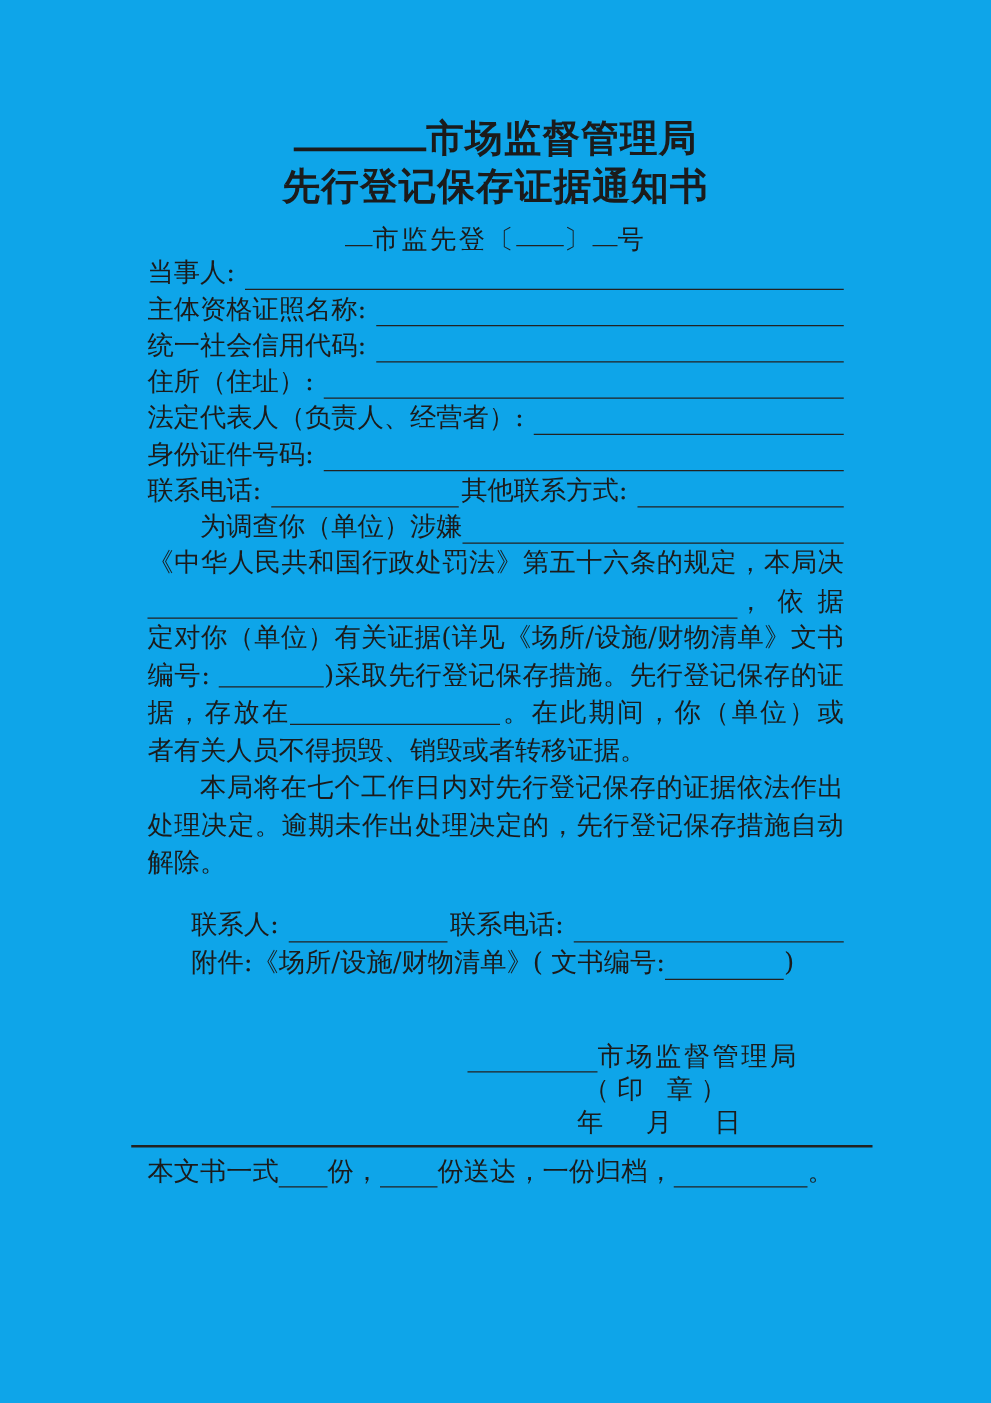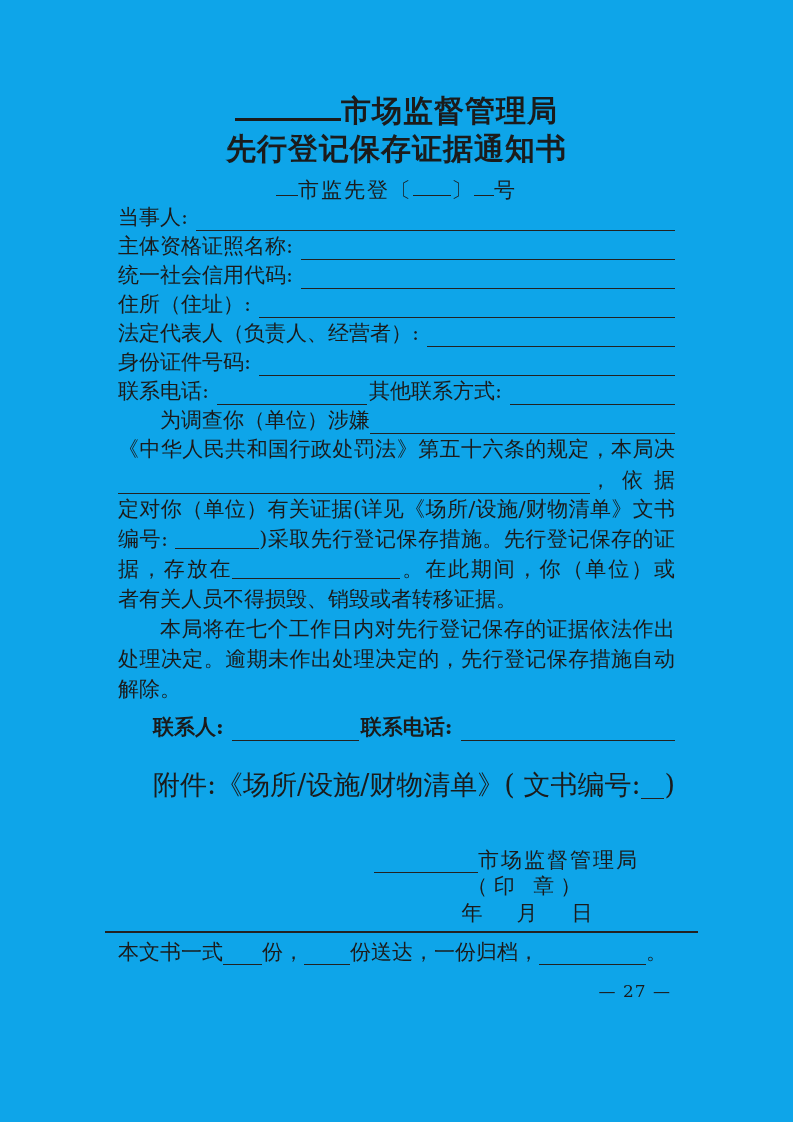--- a/index.html
+++ b/index.html
@@ -28,26 +28,26 @@
   .frow .lbl2{white-space:nowrap;padding-left:2px;padding-right:8px;line-height:27px;}
   .frow .blank{align-self:stretch;}
   .ind42{padding-left:42px;}
   .ind35{padding-left:35px;}
   
   .pline{font-size:21px;line-height:30px;height:30px;}
   .just{text-align:justify;text-align-last:justify;text-justify:inter-character;}
   .flexline{display:flex;align-items:flex-end;}
   .tail{letter-spacing:11px;margin-right:-11px;white-space:nowrap;line-height:27px;}
   
-  .contact{margin-top:4px;font-weight:bold;}
+  .contact{margin-top:16px;}
   .crow{display:flex;align-items:flex-end;height:33px;font-size:21px;}
   .crow .lbl{white-space:nowrap;padding-right:8px;line-height:29px;}
   .crow .blank{align-self:stretch;}
   
-  .attach{margin-top:28px;display:flex;align-items:flex-end;height:30px;font-size:27px;}
+  .attach{display:flex;align-items:flex-end;height:30px;font-size:21px;}
   .attach .lbl{white-space:nowrap;line-height:28px;}
   .attach .blank{width:95px;align-self:stretch;}
   
   .sig{width:306px;margin:47px -5px 0 auto;font-size:21px;}
   .sig-row1{display:flex;align-items:flex-end;height:27px;}
   .sig-row1 .blank{width:104px;align-self:stretch;}
   .sig-row1 .lbl{white-space:nowrap;letter-spacing:2px;line-height:25px;}
   .sig-row2{height:27px;line-height:27px;text-align:center;letter-spacing:6px;}
   .sig-row3{height:27px;line-height:27px;display:flex;justify-content:center;gap:34px;}
   
@@ -150,15 +150,14 @@
   <div class="rule"></div>
   <div class="foot-row">
     <span class="seg">本文书一式</span>
     <span class="blank b39"></span>
     <span class="seg">份，</span>
     <span class="blank b46"></span>
     <span class="seg">份送达，一份归档，</span>
     <span class="blank b107"></span>
     <span class="seg">。</span>
   </div>
-  <div class="pagenum">— 27 —</div>
 
 </div>
 
 </body></html>

